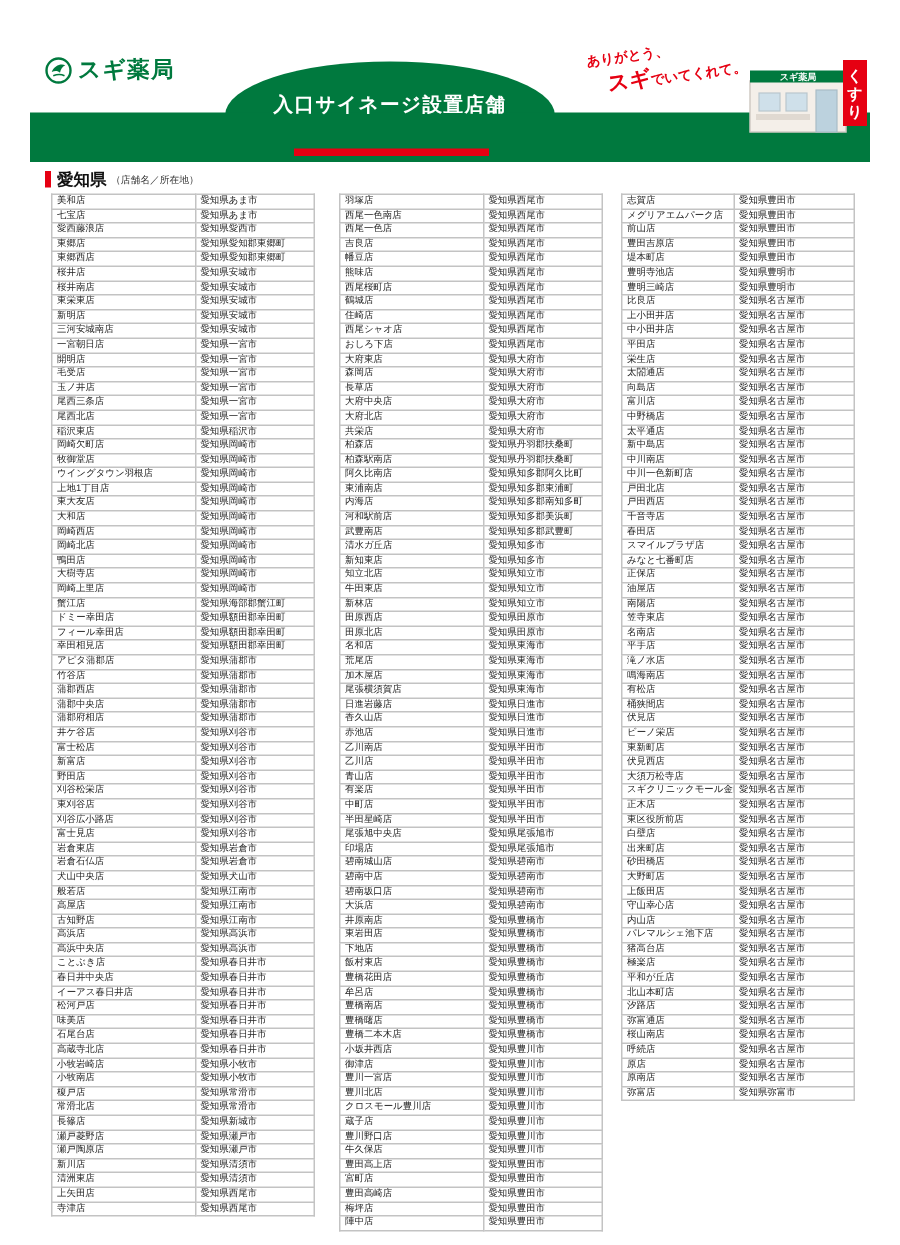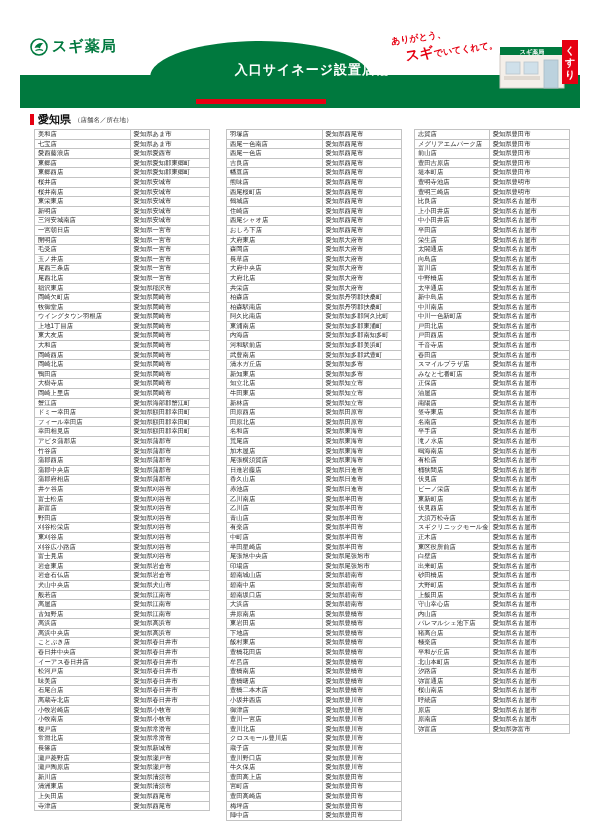--- a/index.html
+++ b/index.html
@@ -10,21 +10,21 @@
   }
   .page{position:absolute;inset:0;background:#fff;overflow:hidden;}
 
   
   .logo{position:absolute;left:30px;top:37px;display:flex;align-items:center;gap:4px;}
   .logo-text{color:#00793e;font-weight:bold;font-size:15px;letter-spacing:1px;}
 
   .band{position:absolute;left:20px;right:20px;top:75px;height:33px;background:#00793e;}
   .dome{position:absolute;left:150px;top:41px;width:220px;height:36px;background:#00793e;
         border-radius:110px 110px 0 0 / 36px 36px 0 0;}
-  .title{position:absolute;top:61px;left:130px;width:260px;text-align:right;color:#fff;
+  .title{position:absolute;top:61px;left:130px;width:260px;text-align:center;color:#fff;
          font-size:13px;font-weight:bold;letter-spacing:1px;}
   .subtitle{position:absolute;top:85px;left:130px;width:260px;text-align:center;color:#fff;
             font-size:9px;font-weight:bold;letter-spacing:2px;}
   .red-underline{position:absolute;top:99px;left:196px;width:130px;height:5px;background:#e60012;}
 
   .tagline{position:absolute;left:390px;top:28px;transform:rotate(-8deg);color:#e60012;white-space:nowrap;}
   .tl1{font-size:9px;font-weight:bold;margin-left:2px;}
   .tl2{font-size:9px;font-weight:bold;margin-left:14px;margin-top:1px;}
   .tl-big{font-size:14px;}
 

